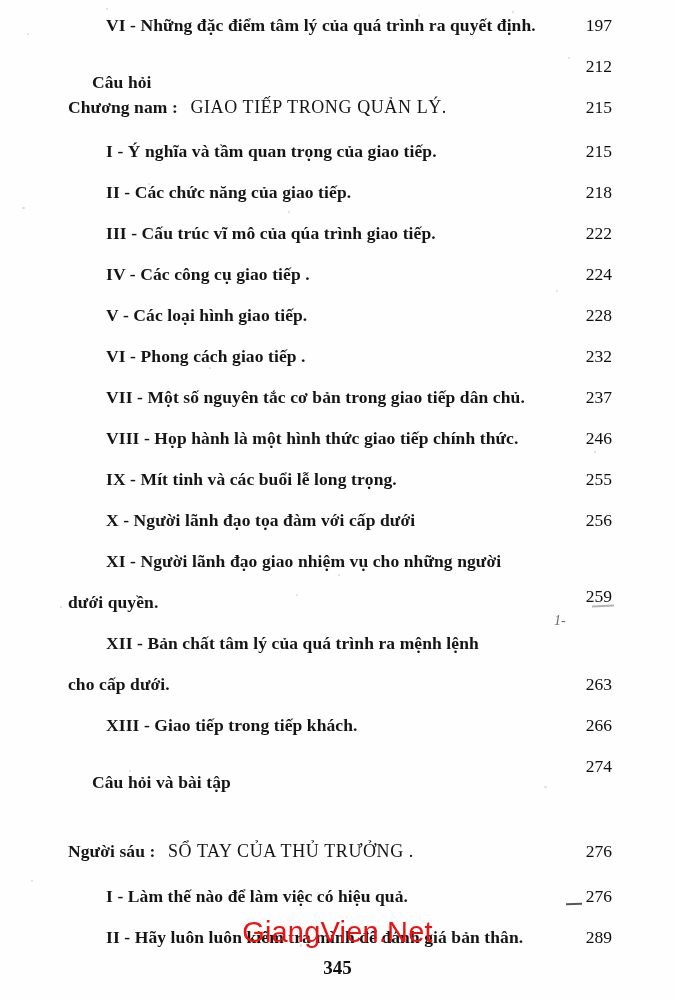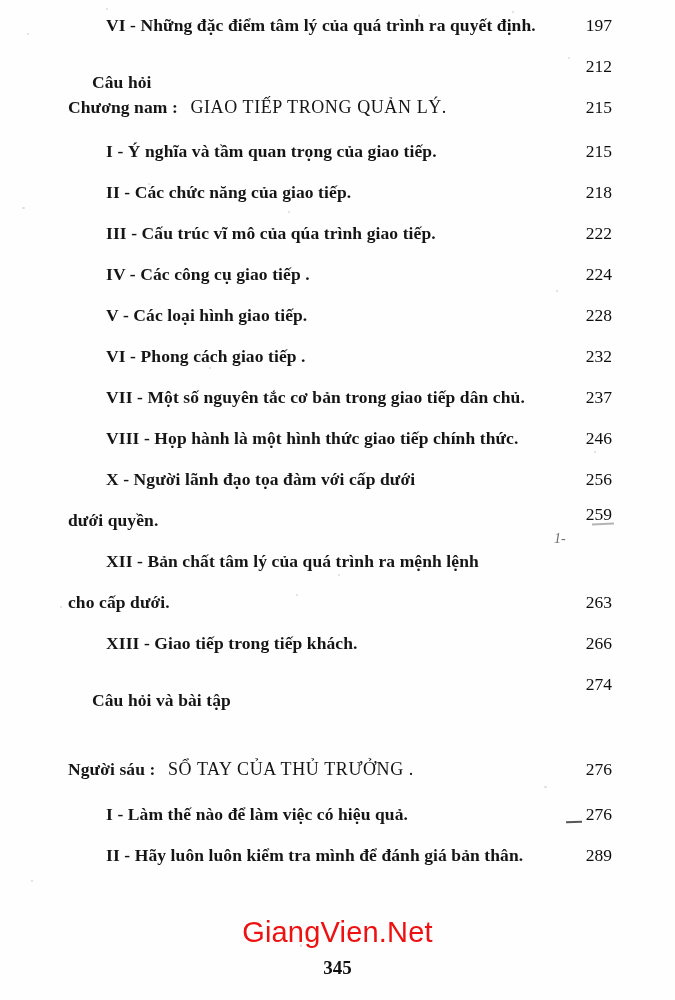--- a/index.html
+++ b/index.html
@@ -197,24 +197,31 @@
     </div>
     <div class="row">
       <span class="label entry">VII - Một số nguyên tắc cơ bản trong giao tiếp dân chủ.</span>
       <span class="page-no">237</span>
     </div>
     <div class="row">
       <span class="label entry">VIII - Họp hành là một hình thức giao tiếp chính thức.</span>
       <span class="page-no">246</span>
     </div>
     <div class="row">
+      <span class="label entry">IX - Mít tinh và các buổi lễ long trọng.</span>
+      <span class="page-no">255</span>
+    </div>
+    <div class="row">
       <span class="label entry">X - Người lãnh đạo tọa đàm với cấp dưới</span>
       <span class="page-no">256</span>
     </div>
 
+    <div class="row">
+      <span class="label entry">XI - Người lãnh đạo giao nhiệm vụ cho những người</span>
+    </div>
     <div class="row">
       <span class="label cont">dưới quyền.</span>
       <span class="page-no nudge-up">259</span>
       <span class="pencil" style="left:554px;top:22px;">1-</span>
       <span class="pencil-underline" style="left:592px;top:14px;width:22px;opacity:.35;"></span>
     </div>
 
     <div class="row">
       <span class="label entry">XII - Bản chất tâm lý của quá trình ra mệnh lệnh</span>
     </div>

